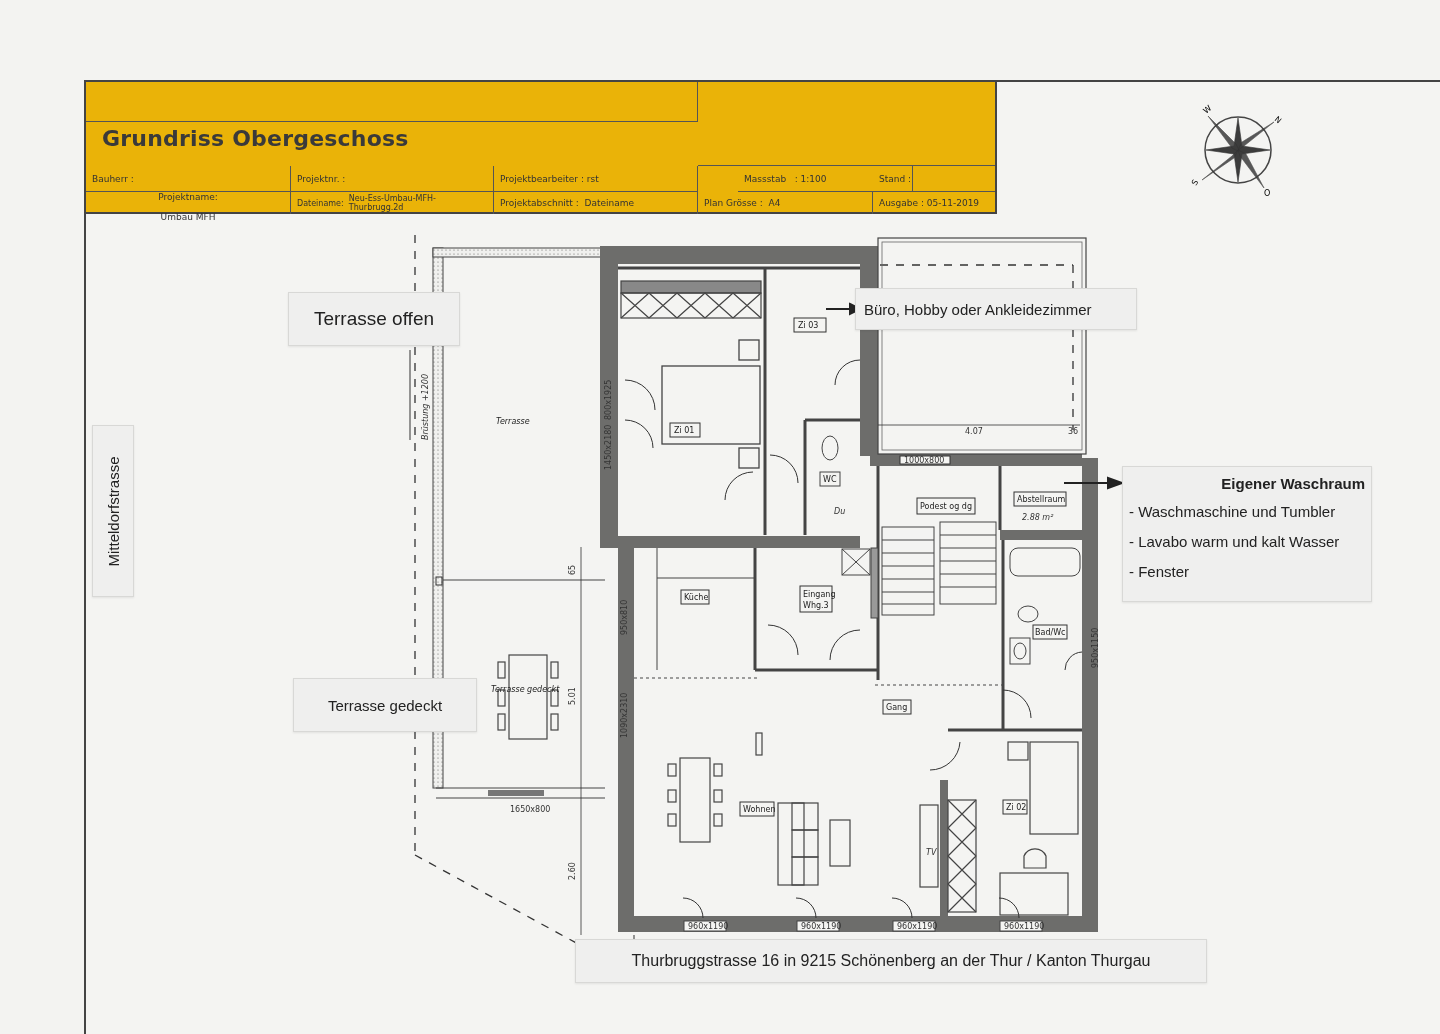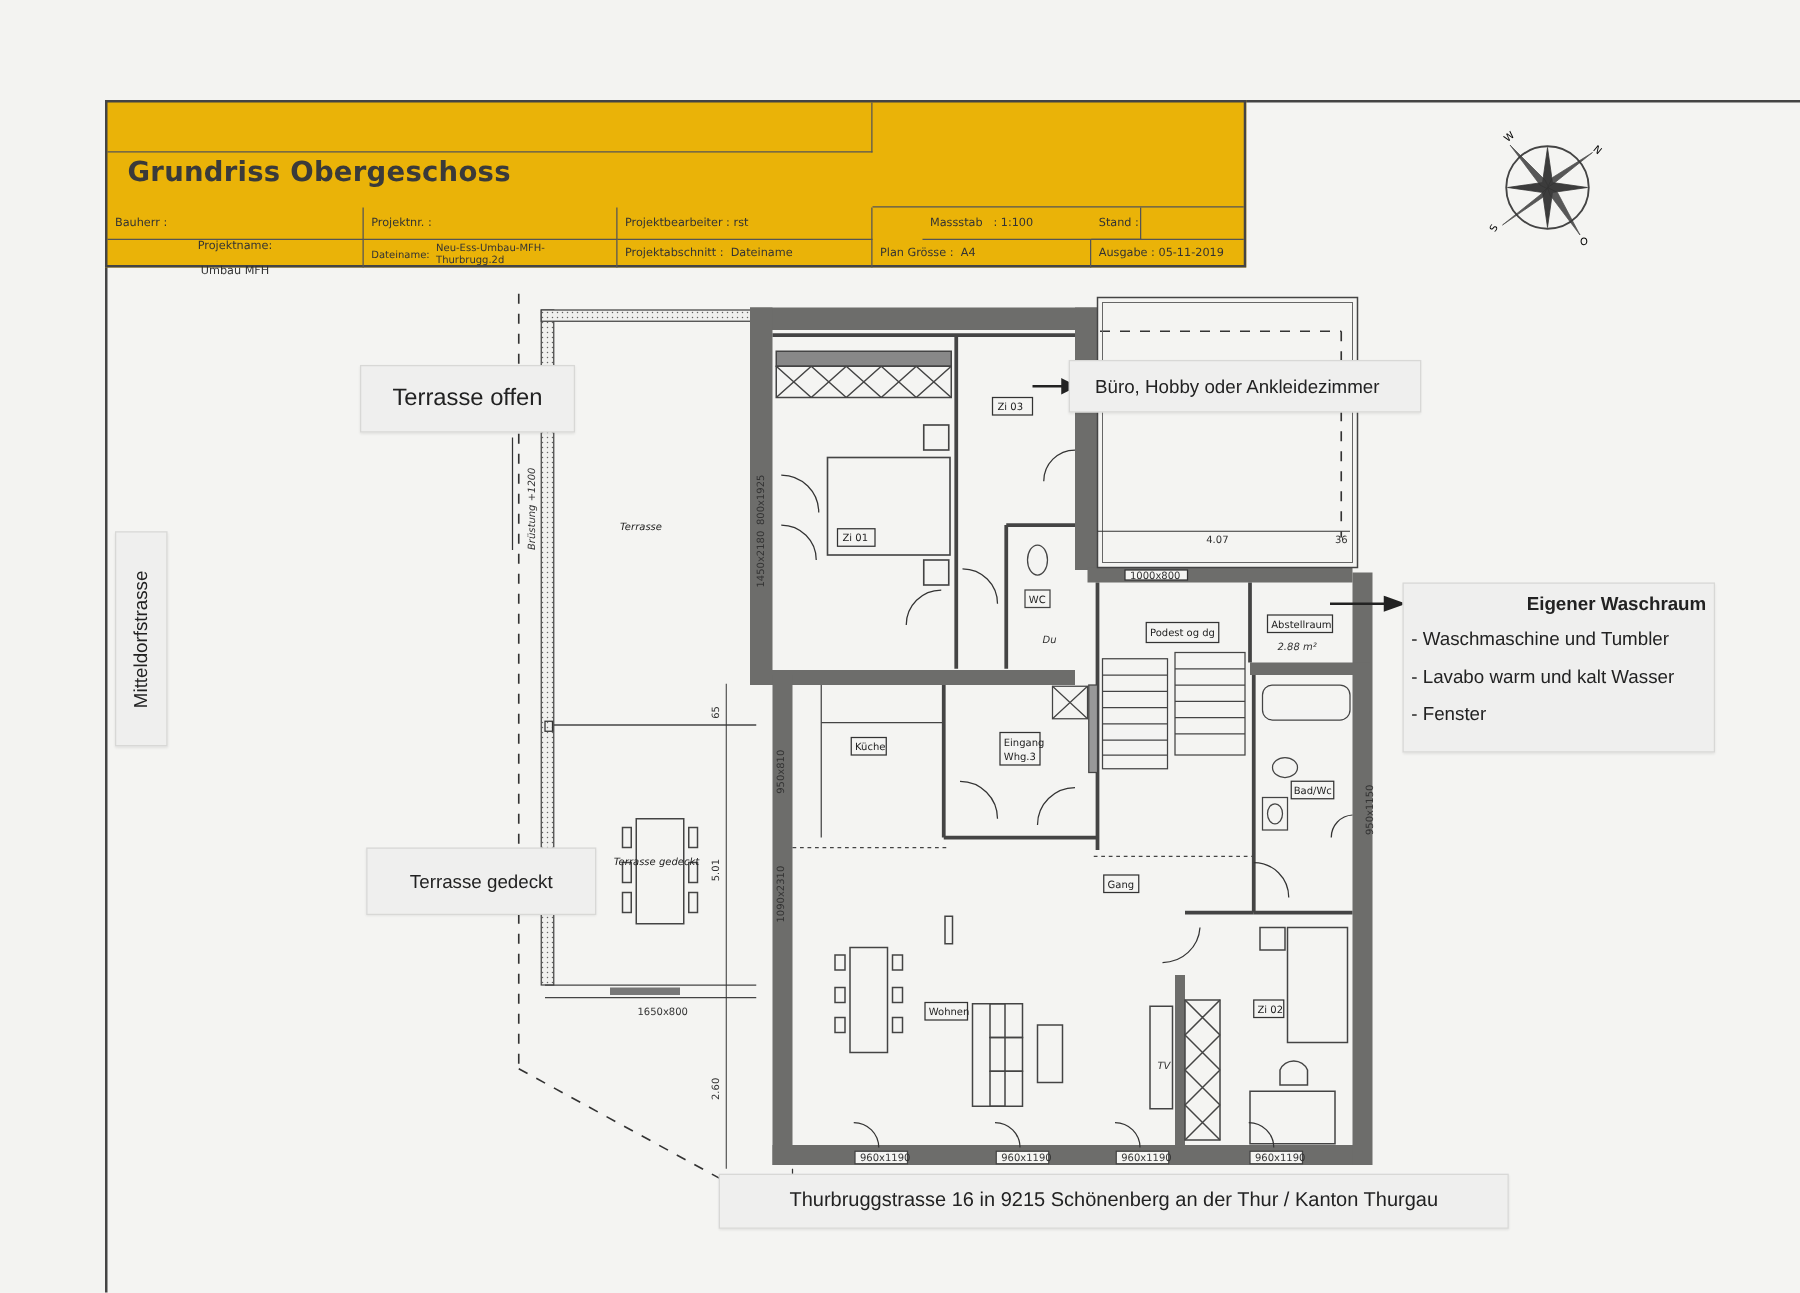--- a/index.html
+++ b/index.html
@@ -289,21 +289,21 @@
 
 <div class="note" style="left:288px;top:292px;width:170px;height:52px;display:flex;align-items:center;justify-content:center;font-size:19px;">
   <span>Terrasse offen</span>
 </div>
 <div class="note" style="left:92px;top:425px;width:40px;height:170px;display:flex;align-items:center;justify-content:center;">
   <span style="transform:rotate(-90deg);white-space:nowrap;font-size:15px;">Mitteldorfstrasse</span>
 </div>
 <div class="note" style="left:293px;top:678px;width:182px;height:52px;display:flex;align-items:center;justify-content:center;font-size:15px;">
   <span>Terrasse gedeckt</span>
 </div>
-<div class="note" style="left:855px;top:288px;width:282px;height:42px;display:flex;align-items:center;padding-left:20px;box-sizing:border-box;font-size:15px;">
+<div class="note" style="left:855px;top:288px;width:282px;height:42px;display:flex;align-items:center;padding-left:8px;box-sizing:border-box;font-size:15px;">
   <span>Büro, Hobby oder Ankleidezimmer</span>
 </div>
 <div class="note" style="left:1122px;top:466px;width:250px;height:136px;padding:6px 6px;box-sizing:border-box;font-size:15px;line-height:34px;">
   <div style="font-weight:bold;line-height:22px;text-align:right;">Eigener Waschraum</div>
   <div style="line-height:34px;">- Waschmaschine und Tumbler</div>
   <div style="line-height:34px;margin-top:-4px;">- Lavabo warm und kalt Wasser</div>
   <div style="line-height:34px;margin-top:-4px;">- Fenster</div>
 </div>
 <div class="note" style="left:575px;top:939px;width:630px;height:42px;display:flex;align-items:center;justify-content:center;font-size:16px;">
   <span>Thurbruggstrasse 16 in 9215 Schönenberg an der Thur / Kanton Thurgau</span>

